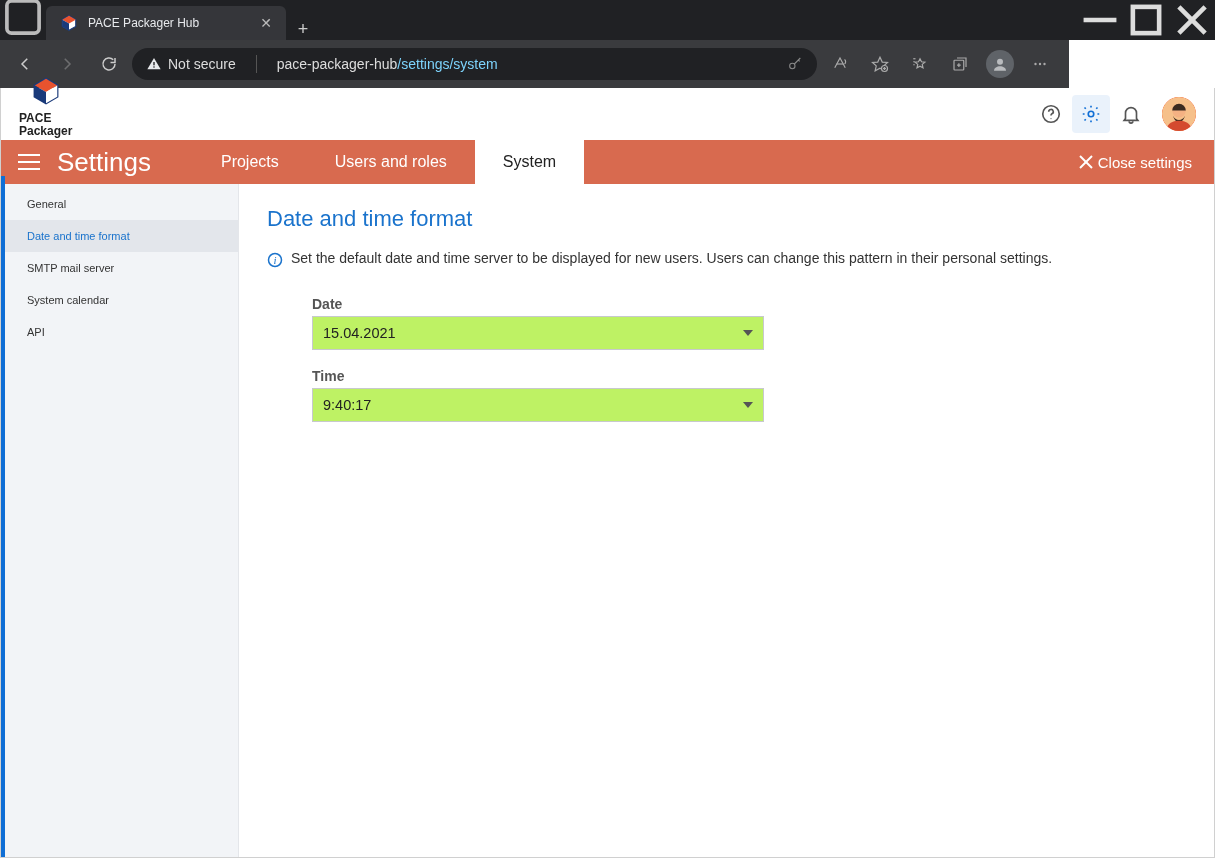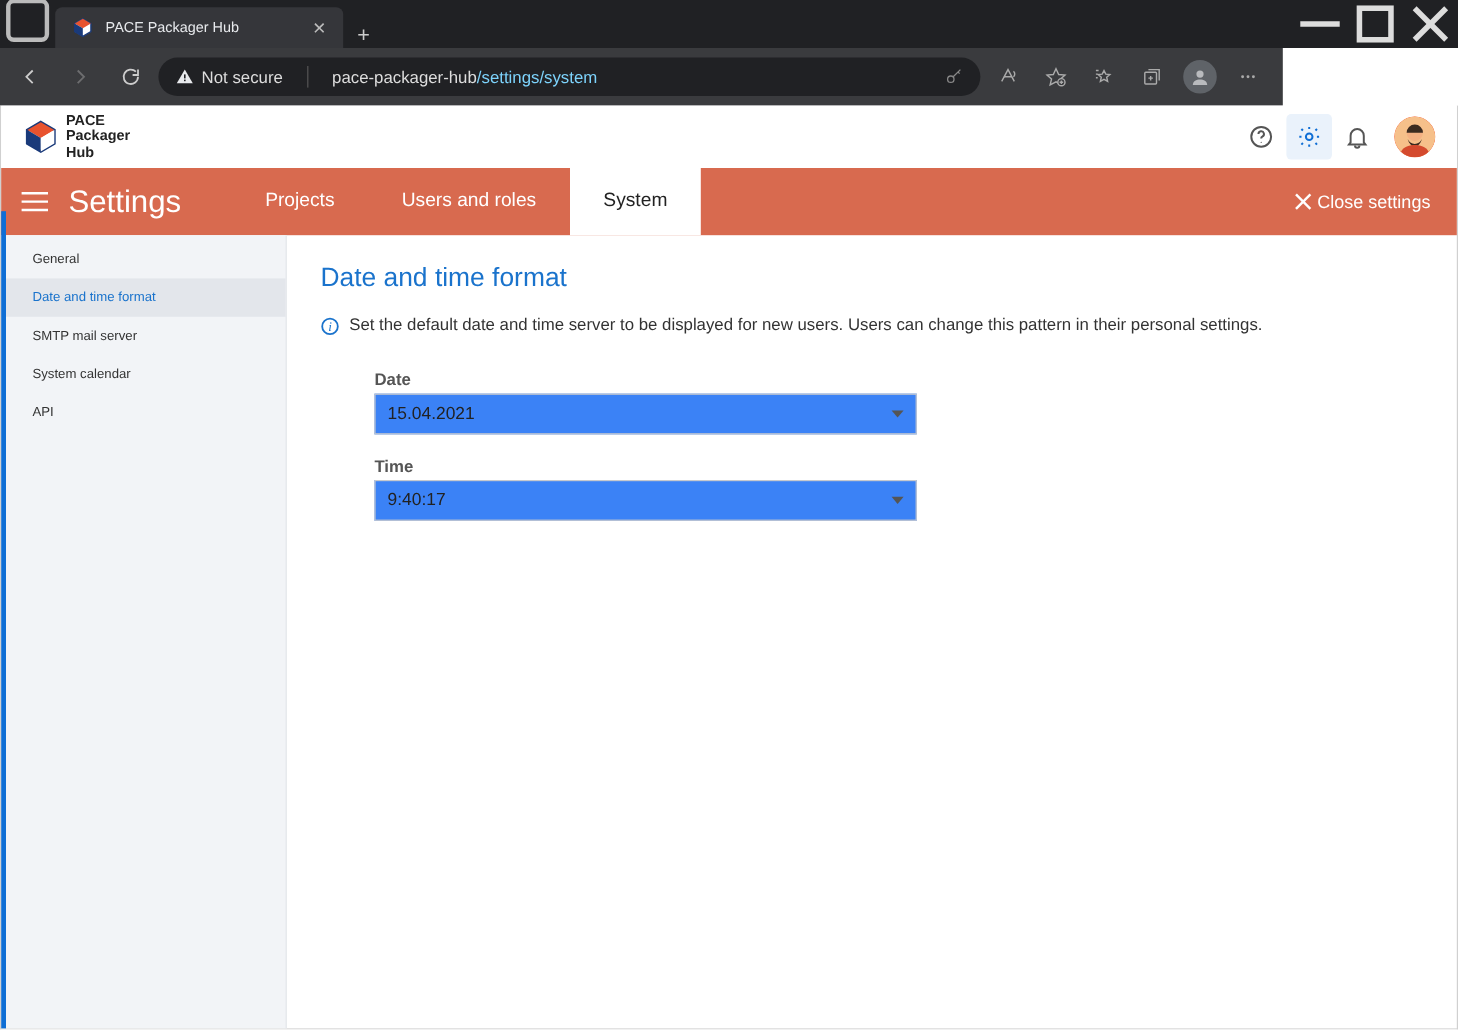--- a/index.html
+++ b/index.html
@@ -25,32 +25,32 @@
   .omnibox .url { font-size:14px; }
   .omnibox .url .dim { color:#7dd3fc; }
   .right-icons { display:flex; gap:2px; padding-right:4px; }
   .right-icons .iconbtn svg, .iconbtn svg { width:18px; height:18px; }
   .profile-dot { width:28px; height:28px; background:#5f6368; border-radius:50%; display:flex; align-items:center; justify-content:center; }
   .profile-dot svg { width:18px; height:18px; fill:#b9bbbe; }
 
   
   .app { border:1px solid #d0d0d0; border-top:none; height: calc(858px - 40px - 48px); display:flex; flex-direction:column; }
   .app-header { height:52px; background:#fff; display:flex; align-items:center; padding:0 18px; border-bottom:0; }
-  .logo { display:flex; align-items:center; gap:6px; }
+  .logo { display:flex; align-items:center; gap:6px;flex-direction:column; }
   .logo-mark { width:30px; height:30px; }
   .logo-text { font-size:12px; font-weight:600; line-height:1.1; color:#222; }
   .app-header .spacer { flex:1; }
   .hdr-icon { width:38px; height:38px; display:flex; align-items:center; justify-content:center; border-radius:4px; margin-left:2px; }
   .hdr-icon svg { width:22px; height:22px; stroke:#555; }
   .hdr-icon.active { background:#eaf2fb; }
   .hdr-icon.active svg { stroke:#0f6ed5; }
   .avatar { width:34px; height:34px; border-radius:50%; background:#f4511e; margin-left:12px; display:flex; align-items:center; justify-content:center; overflow:hidden; }
 
   
-  .settings-bar { height:56px; background:#d86a4f; display:flex; align-items:stretch; color:#fff; }
+  .settings-bar { height:44px; background:#d86a4f; display:flex; align-items:stretch; color:#fff; }
   .hamburger { width:56px; display:flex; align-items:center; justify-content:center; }
   .hamburger svg { width:24px; height:18px; stroke:#fff; }
   .settings-title { display:flex; align-items:center; font-size:26px; padding-right:24px; font-weight:400; }
   .tabs { display:flex; align-items:stretch; margin-left:18px; }
   .tabbtn { display:flex; align-items:center; padding:0 28px; font-size:16px; color:#fff; }
   .tabbtn.active { background:#fff; color:#222; }
   .close-settings { margin-left:auto; display:flex; align-items:center; gap:4px; padding:0 22px; font-size:15px; }
   .close-settings svg { width:16px; height:16px; stroke:#fff; }
 
   
@@ -59,21 +59,21 @@
   .side-item { padding:10px 26px; font-size:11px; color:#333; cursor:pointer; }
   .side-item.active { background:#e3e6eb; color:#1a73cc; }
   .content { flex:1; padding:22px 28px; overflow:auto; }
   .page-title { font-size:22px; color:#1a73cc; font-weight:400; margin-bottom:18px; }
   .info-row { display:flex; align-items:flex-start; gap:8px; font-size:14px; color:#333; margin-bottom:28px; }
   .info-icon { width:16px; height:16px; flex-shrink:0; margin-top:2px; }
   .info-icon circle { stroke:#1a73cc; fill:none; stroke-width:1.5; }
   .info-icon text { fill:#1a73cc; font-size:11px; }
   .field { margin-bottom:18px; width:452px;margin-left:45px; }
   .field label { display:block; font-size:14px; font-weight:600; color:#555; margin-bottom:4px; }
-  .select { width:100%; height:34px; border:1px solid #c7c9cd; background:#3b82f6; display:flex; align-items:center; padding:0 10px; font-size:14.5px; color:#222; position:relative; }
+  .select { width:100%; height:34px; border:1px solid #c7c9cd; background:#bef264; display:flex; align-items:center; padding:0 10px; font-size:14.5px; color:#222; position:relative; }
   .select::after { content:""; position:absolute; right:10px; top:50%; width:0; height:0; border-left:5px solid transparent; border-right:5px solid transparent; border-top:6px solid #555; transform:translateY(-50%); }
   .blue-scroll { position:absolute; left:0; top:88px; width:4px; background:#0f6ed5; }
 </style>
 </head>
 <body>
 
 <div class="browser">
   <div class="tab-strip">
     <div class="sys-box">
       <svg viewBox="0 0 20 20">

